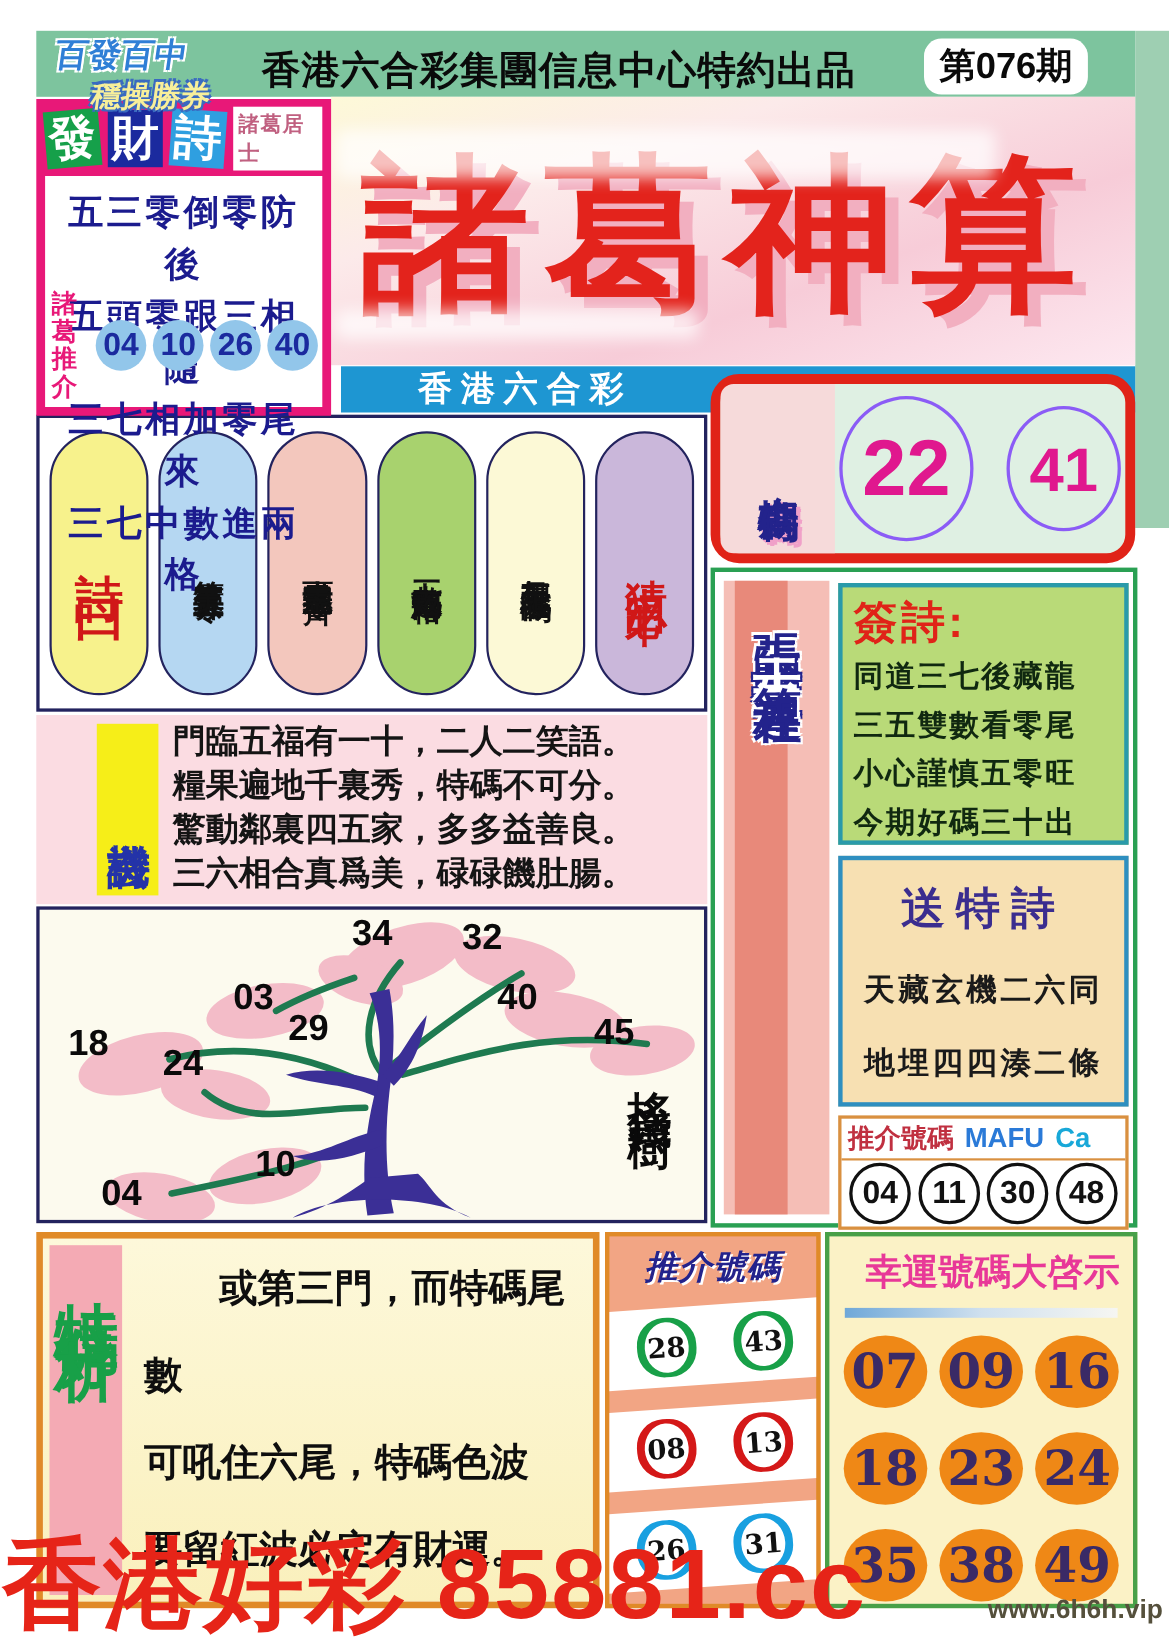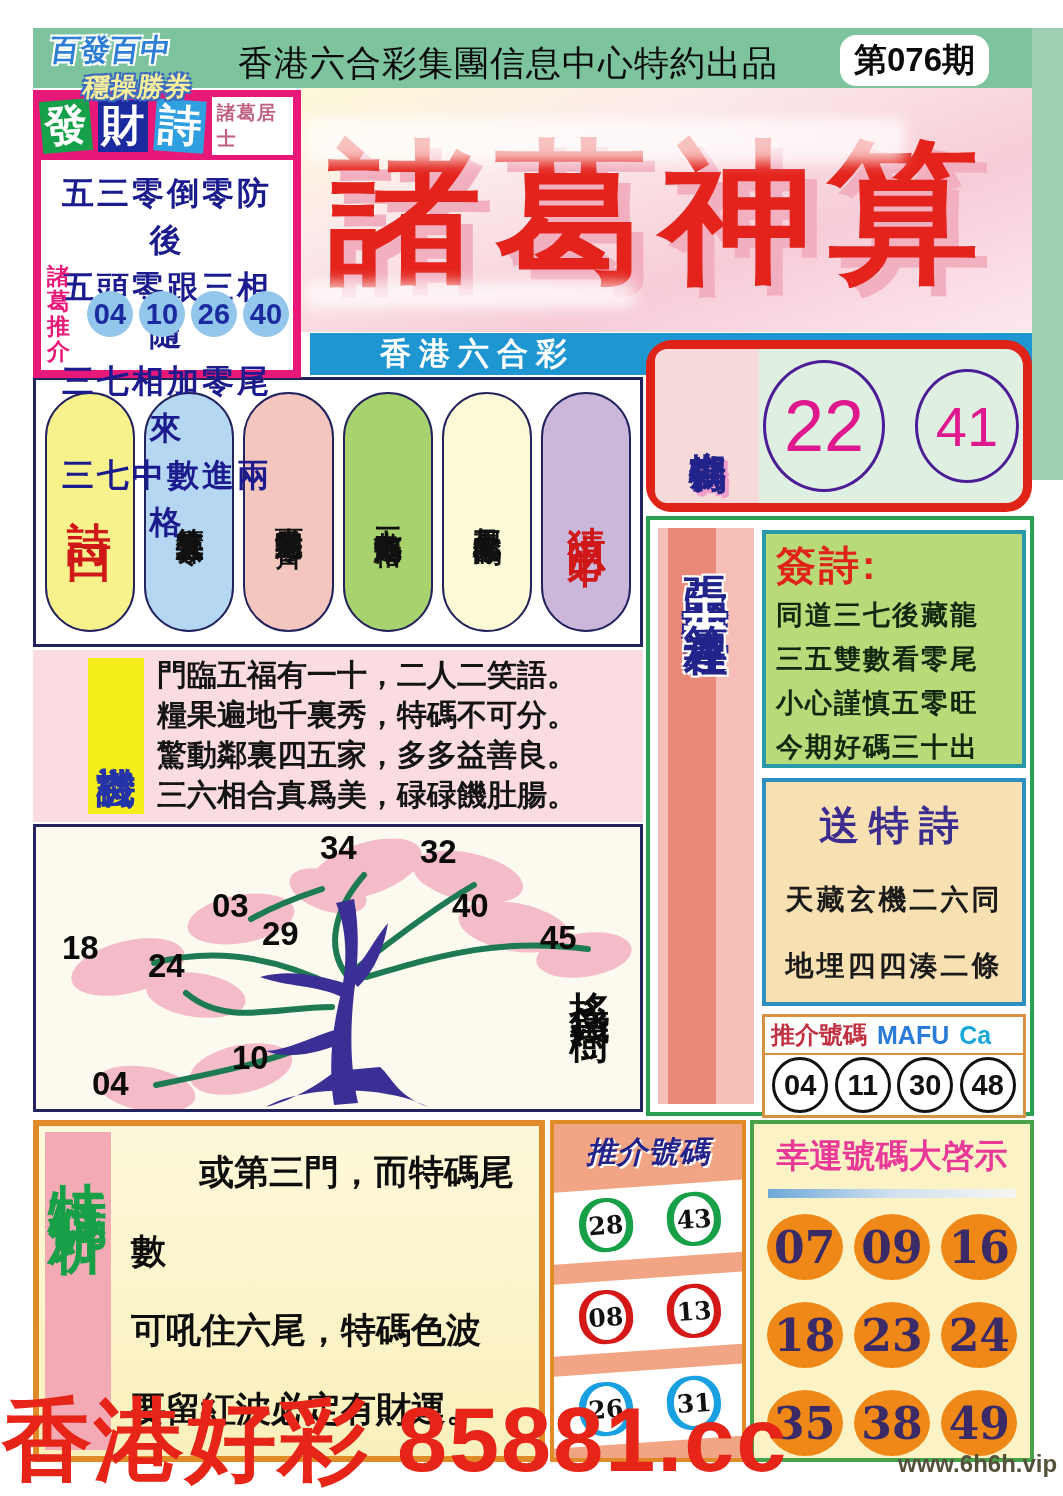--- a/index.html
+++ b/index.html
@@ -7,21 +7,21 @@
        font-family:"Liberation Sans",sans-serif;overflow:hidden;}
 
   
   .hdr-strip{position:absolute;left:33px;top:28px;width:999px;height:60px;background:#7dc49e;}
   .right-margin{position:absolute;left:1032px;top:28px;width:31px;height:452px;background:#9ecfb2;}
   .logo{position:absolute;left:48px;top:30px;transform:skewX(-8deg);z-index:3;}
   .logo .l1{font-size:30px;font-weight:bold;color:#2f7fd6;
             text-shadow:-2px -2px 0 #fff,2px -2px 0 #fff,-2px 2px 0 #fff,2px 2px 0 #fff;}
   .logo .l2{font-size:27px;font-weight:bold;color:#f8ef9a;margin:-2px 0 0 38px;
             text-shadow:-2px -2px 0 #3a6ac0,2px -2px 0 #3a6ac0,-2px 2px 0 #3a6ac0,2px 2px 0 #3a6ac0;}
-  .hdr-title{position:absolute;left:238px;top:40px;font-size:35px;font-weight:normal;color:#0a0a0a;letter-spacing:1px;z-index:2;}
+  .hdr-title{position:absolute;left:238px;top:40px;font-size:35px;font-weight:bold;color:#0a0a0a;letter-spacing:1px;z-index:2;}
   .issue{position:absolute;left:840px;top:35px;background:#fff;border-radius:16px;padding:3px 14px;
          font-size:33px;font-weight:bold;color:#0a0a0a;z-index:2;text-align:center;}
 
   
   .facai{position:absolute;left:33px;top:90px;width:268px;height:288px;background:#e81878;box-sizing:border-box;z-index:2;}
   .fc-head{position:absolute;top:6px;left:8px;right:8px;height:60px;display:flex;align-items:center;}
   .fc-char{width:56px;height:52px;font-size:43px;font-weight:bold;color:#fff;display:flex;
            align-items:center;justify-content:center;margin-right:7px;}
   .fc-c0{background:#16a04a;transform:rotate(-5deg);}
   .fc-c1{background:#1b2a9e;}
@@ -52,21 +52,21 @@
   .bluebar span{display:block;width:335px;text-align:center;font-size:31px;font-weight:bold;
                 color:#fff;letter-spacing:8px;line-height:42px;}
 
   
   .special{position:absolute;left:646px;top:340px;width:386px;height:172px;background:#dff0e3;
            border:9px solid #e02318;border-radius:26px;box-sizing:border-box;display:flex;z-index:2;}
   .sp-label{width:104px;background:#f6dada;display:flex;align-items:center;justify-content:center;border-radius:12px 0 0 12px;}
   .sp-label span{writing-mode:vertical-rl;text-orientation:upright;font-size:37px;font-weight:bold;
                  color:#23238c;letter-spacing:2px;text-shadow:4px 4px 0 #f0a0c8;}
   .sp-nums{flex:1;display:flex;align-items:center;justify-content:center;gap:30px;}
-  .sp-ball{border:3px solid #4c1d95;border-radius:50%;color:#e0188e;font-weight:normal;
+  .sp-ball{border:3px solid #8b5cf6;border-radius:50%;color:#e0188e;font-weight:bold;
            display:flex;align-items:center;justify-content:center;}
   .sp-b1{width:116px;height:126px;font-size:72px;}
   .sp-b2{width:98px;height:108px;font-size:56px;}
 
   
   .shiyue{position:absolute;left:33px;top:377px;width:610px;height:270px;background:#fff;
           border:3px solid #23235e;box-sizing:border-box;display:flex;gap:9px;padding:12px 9px;z-index:1;}
   .pill{flex:1;border:2px solid #23235e;border-radius:48px;display:flex;align-items:center;justify-content:center;}
   .pill span{writing-mode:vertical-rl;text-orientation:upright;font-weight:bold;color:#111;}
   .p0{background:#f7f28c}.p0 span{color:#d01818;font-size:44px;letter-spacing:26px;}
@@ -147,21 +147,21 @@
            display:flex;align-items:center;justify-content:space-evenly;}
   .tj-b0{top:62px}.tj-b1{top:154px}.tj-b2{top:246px}
   .ball{width:54px;height:54px;border-radius:46%;display:flex;align-items:center;justify-content:center;}
   .ball .num{width:40px;height:46px;background:#fff;border-radius:50%;display:flex;align-items:center;
              justify-content:center;font-size:25px;font-weight:bold;color:#111;font-family:"DejaVu Serif",serif;}
   .ball-g{background:#18a048}.ball-r{background:#d41818}.ball-b{background:#18a0e0}
 
   
   .lucky{position:absolute;left:750px;top:1120px;width:284px;height:342px;border:4px solid #48a048;
          box-sizing:border-box;background:#fbf2c6;padding:10px 12px;}
-  .lk-title{font-size:33px;font-weight:bold;color:#e83898;text-align:center;white-space:nowrap;
+  .lk-title{font-size:33px;font-weight:bold;color:#e83898;text-align:right;white-space:nowrap;
             font-family:"DejaVu Serif",serif;}
   .lk-bar{height:9px;margin:10px 2px 2px;background:linear-gradient(90deg,#6fa8d8,#cfe0ee,#f6f6f2);}
   .lk-grid{display:grid;grid-template-columns:repeat(3,1fr);gap:22px 10px;margin-top:16px;justify-items:center;}
   .lk-ball{width:76px;height:66px;border-radius:50%;background:#ef8816;display:flex;align-items:center;
            justify-content:center;font-size:44px;font-weight:bold;color:#3a2a66;font-family:"DejaVu Serif",serif;}
 
   
   .watermark{position:absolute;left:2px;top:1380px;font-size:90px;font-weight:bold;color:#e62418;
              letter-spacing:2px;white-space:nowrap;z-index:9;}
   .site{position:absolute;left:898px;top:1450px;font-size:24px;color:#55503c;font-weight:bold;z-index:9;}

